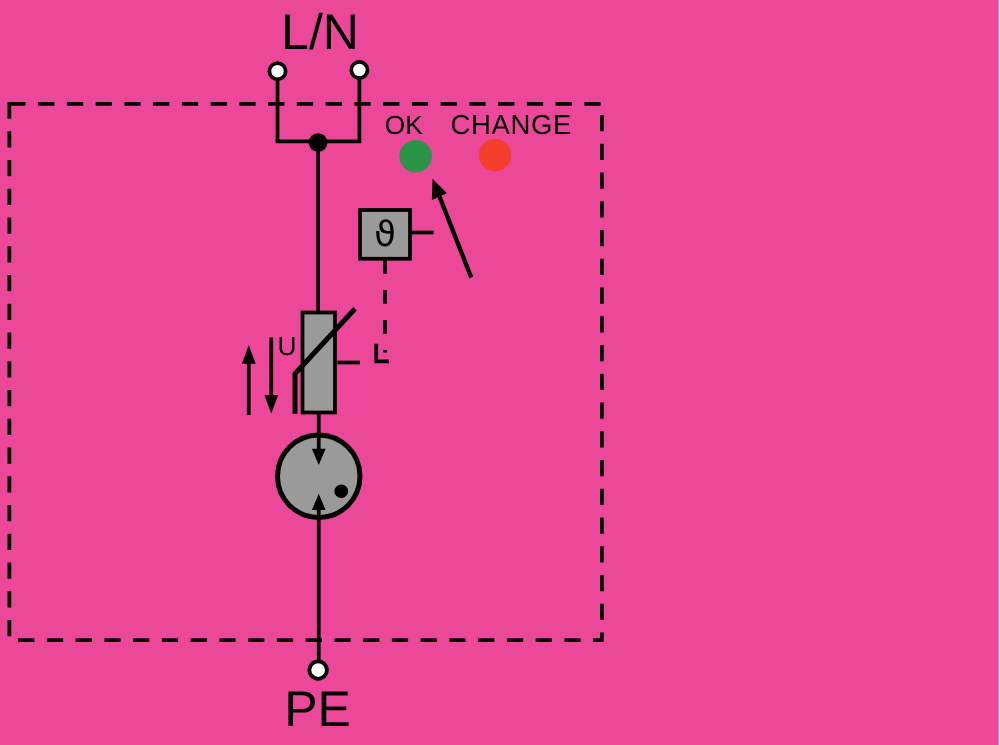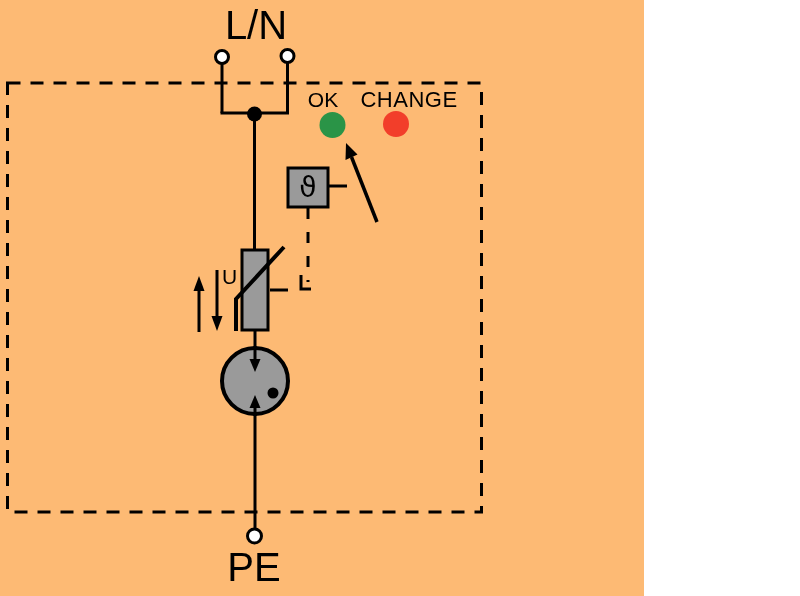--- a/index.html
+++ b/index.html
@@ -2,23 +2,23 @@
 <html><head>
 <meta charset="utf-8">
 <style>
   html, body {
     margin: 0;
     padding: 0;
     background: #ffffff;
   }
   .stage {
     position: relative;
-    width: 644px;
+    width: 799px;
     height: 596px;
-    background: #fdba74;
+    background: #ec4899;
     overflow: hidden;
   }
   svg { display: block; }
   .label-lg {
     font-family: "Liberation Sans", sans-serif;
     font-size: 40px;
     font-weight: 500;
     fill: #000000;
   }
   .label-md {

